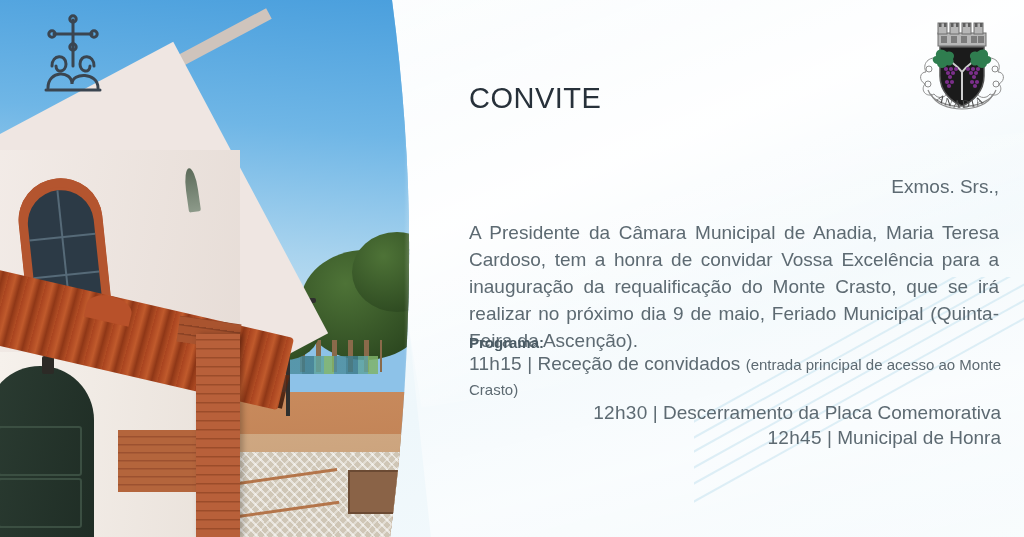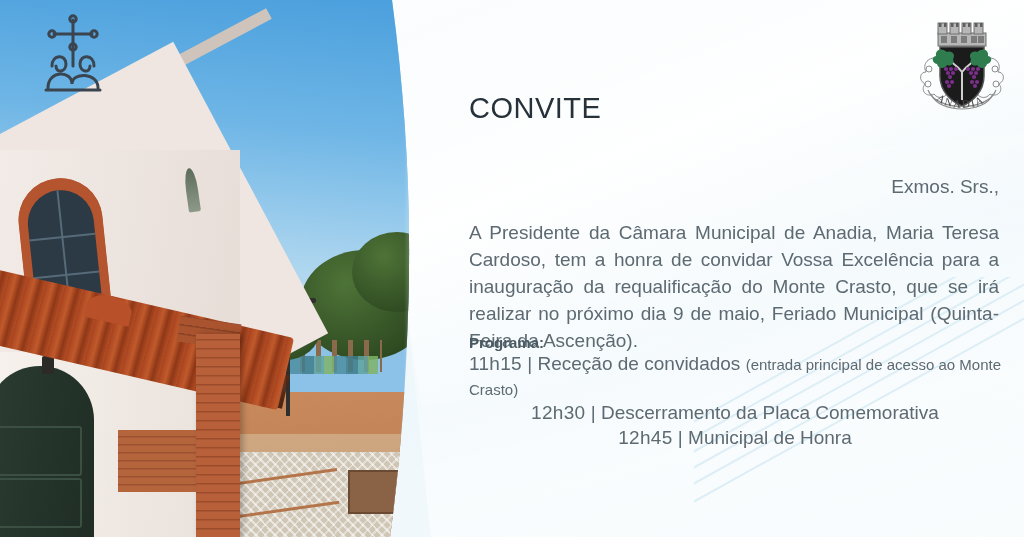--- a/index.html
+++ b/index.html
@@ -115,32 +115,32 @@
   .photo-fade{position:absolute;right:0;top:0;width:26px;height:537px;
      background:linear-gradient(90deg,rgba(255,255,255,0),rgba(255,255,255,.9));}
 
   
   .crest{position:absolute;left:916px;top:14px;width:92px;height:104px;}
   .crest svg{width:100%;height:100%;}
 
   
   .headline{
     position:absolute;left:469px;top:82px;
-    font-size:29px;letter-spacing:.5px;color:#27313a;font-weight:400;margin-top:10px;
+    font-size:29px;letter-spacing:.5px;color:#27313a;font-weight:400;
   }
   .body-wrap{position:absolute;left:469px;top:176px;width:530px;color:#5d6a72;}
   .salutation{font-size:19px;margin:0 0 22px 0;text-align:right;}
   .para{
     font-size:19px;line-height:1.42;margin:0;
     text-align:justify;text-justify:inter-word;
   }
   .program{position:absolute;left:469px;top:334px;width:532px;color:#5d6a72;}
   .program-title{font-size:15px;font-weight:bold;color:#4a5a63;margin:0 0 1px 0;}
   .prog-line{font-size:19px;line-height:1.30;margin:0;text-align:justify;text-justify:inter-word;}
-  .prog-line.nojust{text-align:center;}
+  .prog-line.nojust{text-align:right;}
   .small-note{font-size:15px;}
   .t-time{letter-spacing:.3px;}
 </style>
 </head>
 <body>
 
 <div id="invite-card">
 
   <div class="panel-bg"></div>
   <div class="panel-sheen"></div>

